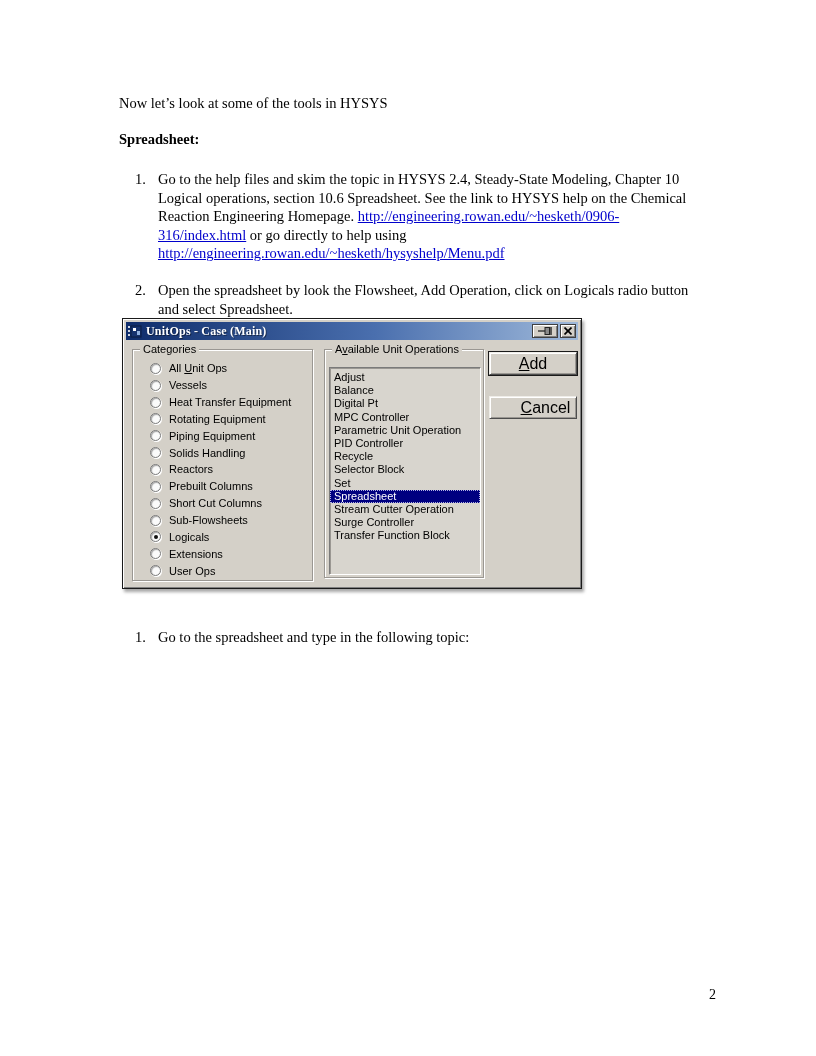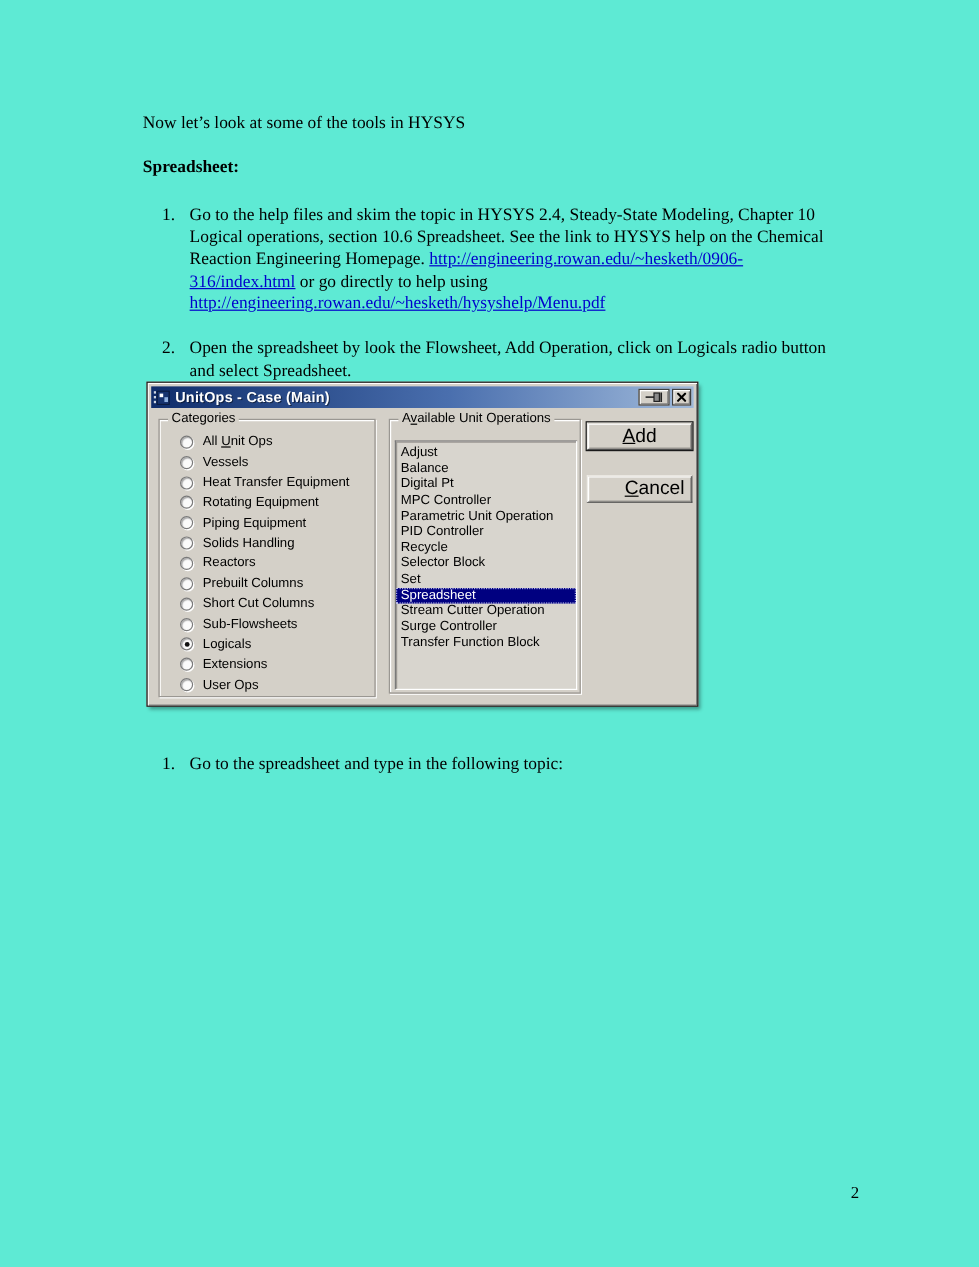--- a/index.html
+++ b/index.html
@@ -1,17 +1,17 @@
 <!DOCTYPE html>
 <html><head>
 <meta charset="utf-8">
 <style>
   html,body { margin:0; padding:0; background:#e8e8e8; }
   .page {
-    position:relative; width:816px; height:1056px; background:#5eead4;
+    position:relative; width:816px; height:1056px; background:#ffffff;
     font-family:"Liberation Serif", serif; color:#000; overflow:hidden;
     margin:0 auto;
   }
   .doc-text { position:absolute; font-size:14.5px; line-height:18.6px; }
   .bold { font-weight:bold;text-align:right; }
   .step { display:flex; }
   .step .num { width:23px; flex:none; }
   .step .stext { width:546px; }
   a.link { color:#0000cc; text-decoration:underline; cursor:pointer; word-break:keep-all; }
 
@@ -24,21 +24,21 @@
     box-sizing:border-box;
   }
   .titlebar {
     position:absolute; left:3px; top:3px; right:3px; height:18px;
     background:linear-gradient(90deg, #0f2d6b 0%, #4a6fae 55%, #9fb9da 100%);
     display:flex; align-items:center; padding:0 2px; box-sizing:border-box;
   }
   .title-icon { width:14px; height:13px; flex:none; margin-right:4px; }
   .title-text {
     color:#ffffff; font-weight:bold; font-size:12px; letter-spacing:0.2px;
-    white-space:nowrap; text-shadow:1px 1px 0 rgba(0,0,0,0.45);
+    white-space:nowrap; text-shadow:1px 1px 0 rgba(0,0,0,0.45);font-family:Liberation Serif, serif;
   }
   .tb-btn {
     background:#d4d0c8; border:1px solid #404040; box-sizing:border-box;
     box-shadow: inset 1px 1px 0 #ffffff, inset -1px -1px 0 #808080;
     height:14px; display:flex; align-items:center; justify-content:center; cursor:pointer;
   }
   .tb-pin { width:26px; margin-left:auto; margin-right:2px; }
   .tb-close { width:16px; }
 
   .group {

